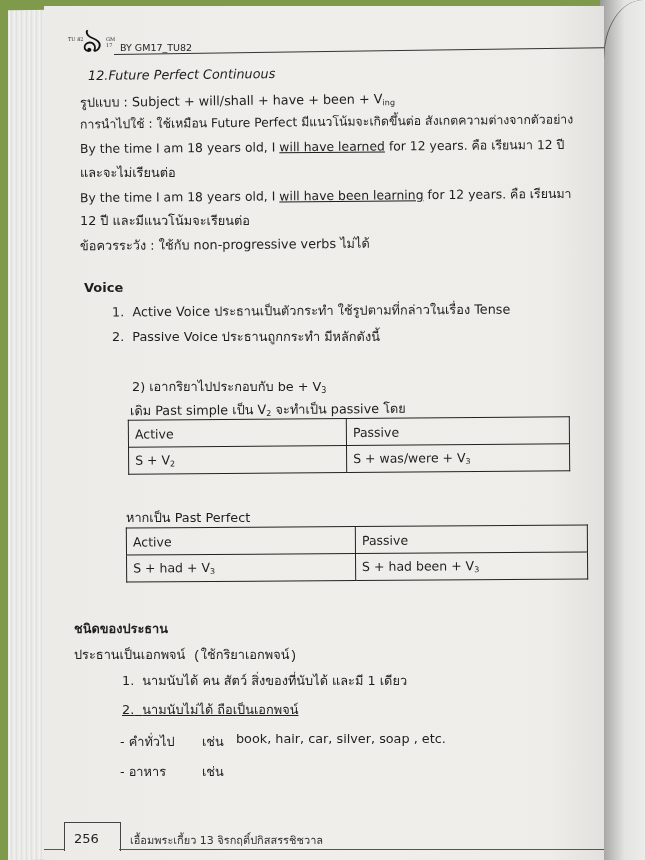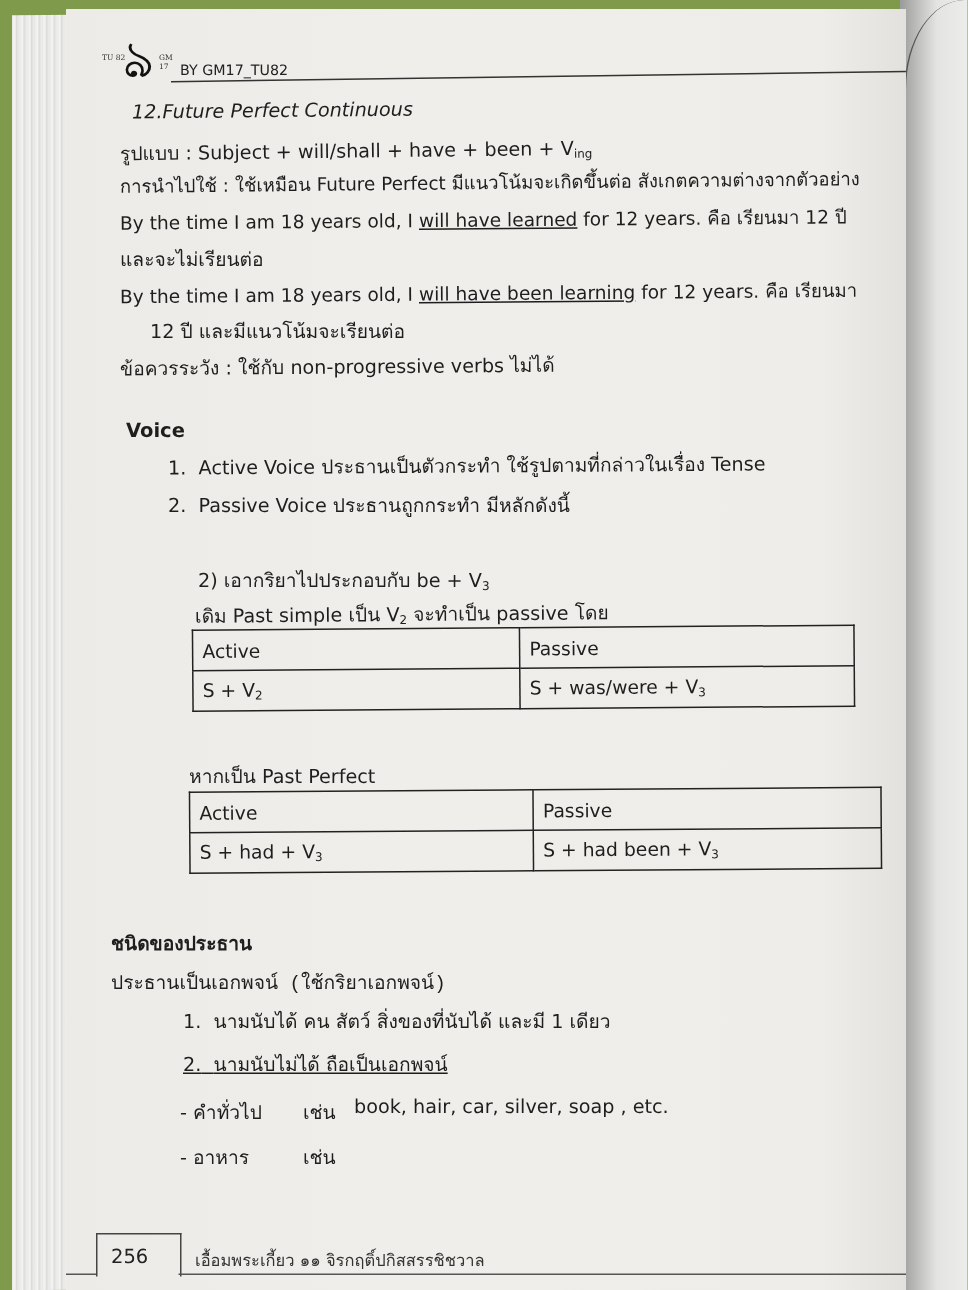--- a/index.html
+++ b/index.html
@@ -86,21 +86,21 @@
   <span class="t" style="left:36px;top:84px;transform:rotate(-0.7deg);"><span>รูปแบบ : Subject + will/shall + have + been + V</span><sub>ing</sub></span>
 
   <span class="t" style="left:36px;top:106px;font-size:12.3px;transform:rotate(-0.6deg);">การนำไปใช้ : ใช้เหมือน Future Perfect มีแนวโน้มจะเกิดขึ้นต่อ สังเกตความต่างจากตัวอย่าง</span>
 
   <span class="t" style="left:36px;top:131px;font-size:12.4px;transform:rotate(-0.5deg);"><span>By the time I am 18 years old, I </span><span class="u">will have learned</span><span> for 12 years. คือ เรียนมา 12 ปี</span></span>
 
   <span class="t" style="left:36px;top:156px;">และจะไม่เรียนต่อ</span>
 
   <span class="t" style="left:36px;top:180px;font-size:12.4px;transform:rotate(-0.5deg);"><span>By the time I am 18 years old, I </span><span class="u">will have been learning</span><span> for 12 years. คือ เรียนมา</span></span>
 
-  <span class="t" style="left:36px;top:204px;margin-left:20px;">12 ปี และมีแนวโน้มจะเรียนต่อ</span>
+  <span class="t" style="left:36px;top:204px;">12 ปี และมีแนวโน้มจะเรียนต่อ</span>
 
   <span class="t" style="left:36px;top:228px;transform:rotate(-0.5deg);">ข้อควรระวัง : ใช้กับ non-progressive verbs ไม่ได้</span>
 
   <span class="t b" style="left:40px;top:274px;font-size:13px;text-align:center;">Voice</span>
 
   <span class="t" style="left:68px;top:294px;transform:rotate(-0.4deg);"><span>1.</span>&nbsp;&nbsp;<span>Active Voice ประธานเป็นตัวกระทำ ใช้รูปตามที่กล่าวในเรื่อง Tense</span></span>
 
   <span class="t" style="left:68px;top:320px;"><span>2.</span>&nbsp;&nbsp;<span>Passive Voice ประธานถูกกระทำ มีหลักดังนี้</span></span>
 
 
@@ -148,14 +148,14 @@
   <span class="t" style="left:158px;top:725px;">เช่น</span>
   <span class="t" style="left:192px;top:725px;text-align:right;">book, hair, car, silver, soap , etc.</span>
 
   <span class="t" style="left:76px;top:755px;">- อาหาร</span>
   <span class="t" style="left:158px;top:755px;">เช่น</span>
 
   <div class="footer-tab"></div>
   <div class="footer-left-rule"></div>
   <div class="footer-rule" style="left:75px;width:485px;"></div>
   <span class="footer-num">256</span>
-  <span class="footer-title">เอื้อมพระเกี้ยว ๑๑ จิรกฤติ์ปกิสสรรชิชวาล</span>
+  <span class="footer-title">เอื้อมพระเกี้ยว 13 จิรกฤติ์ปกิสสรรชิชวาล</span>
 </div>
 
 </body></html>

